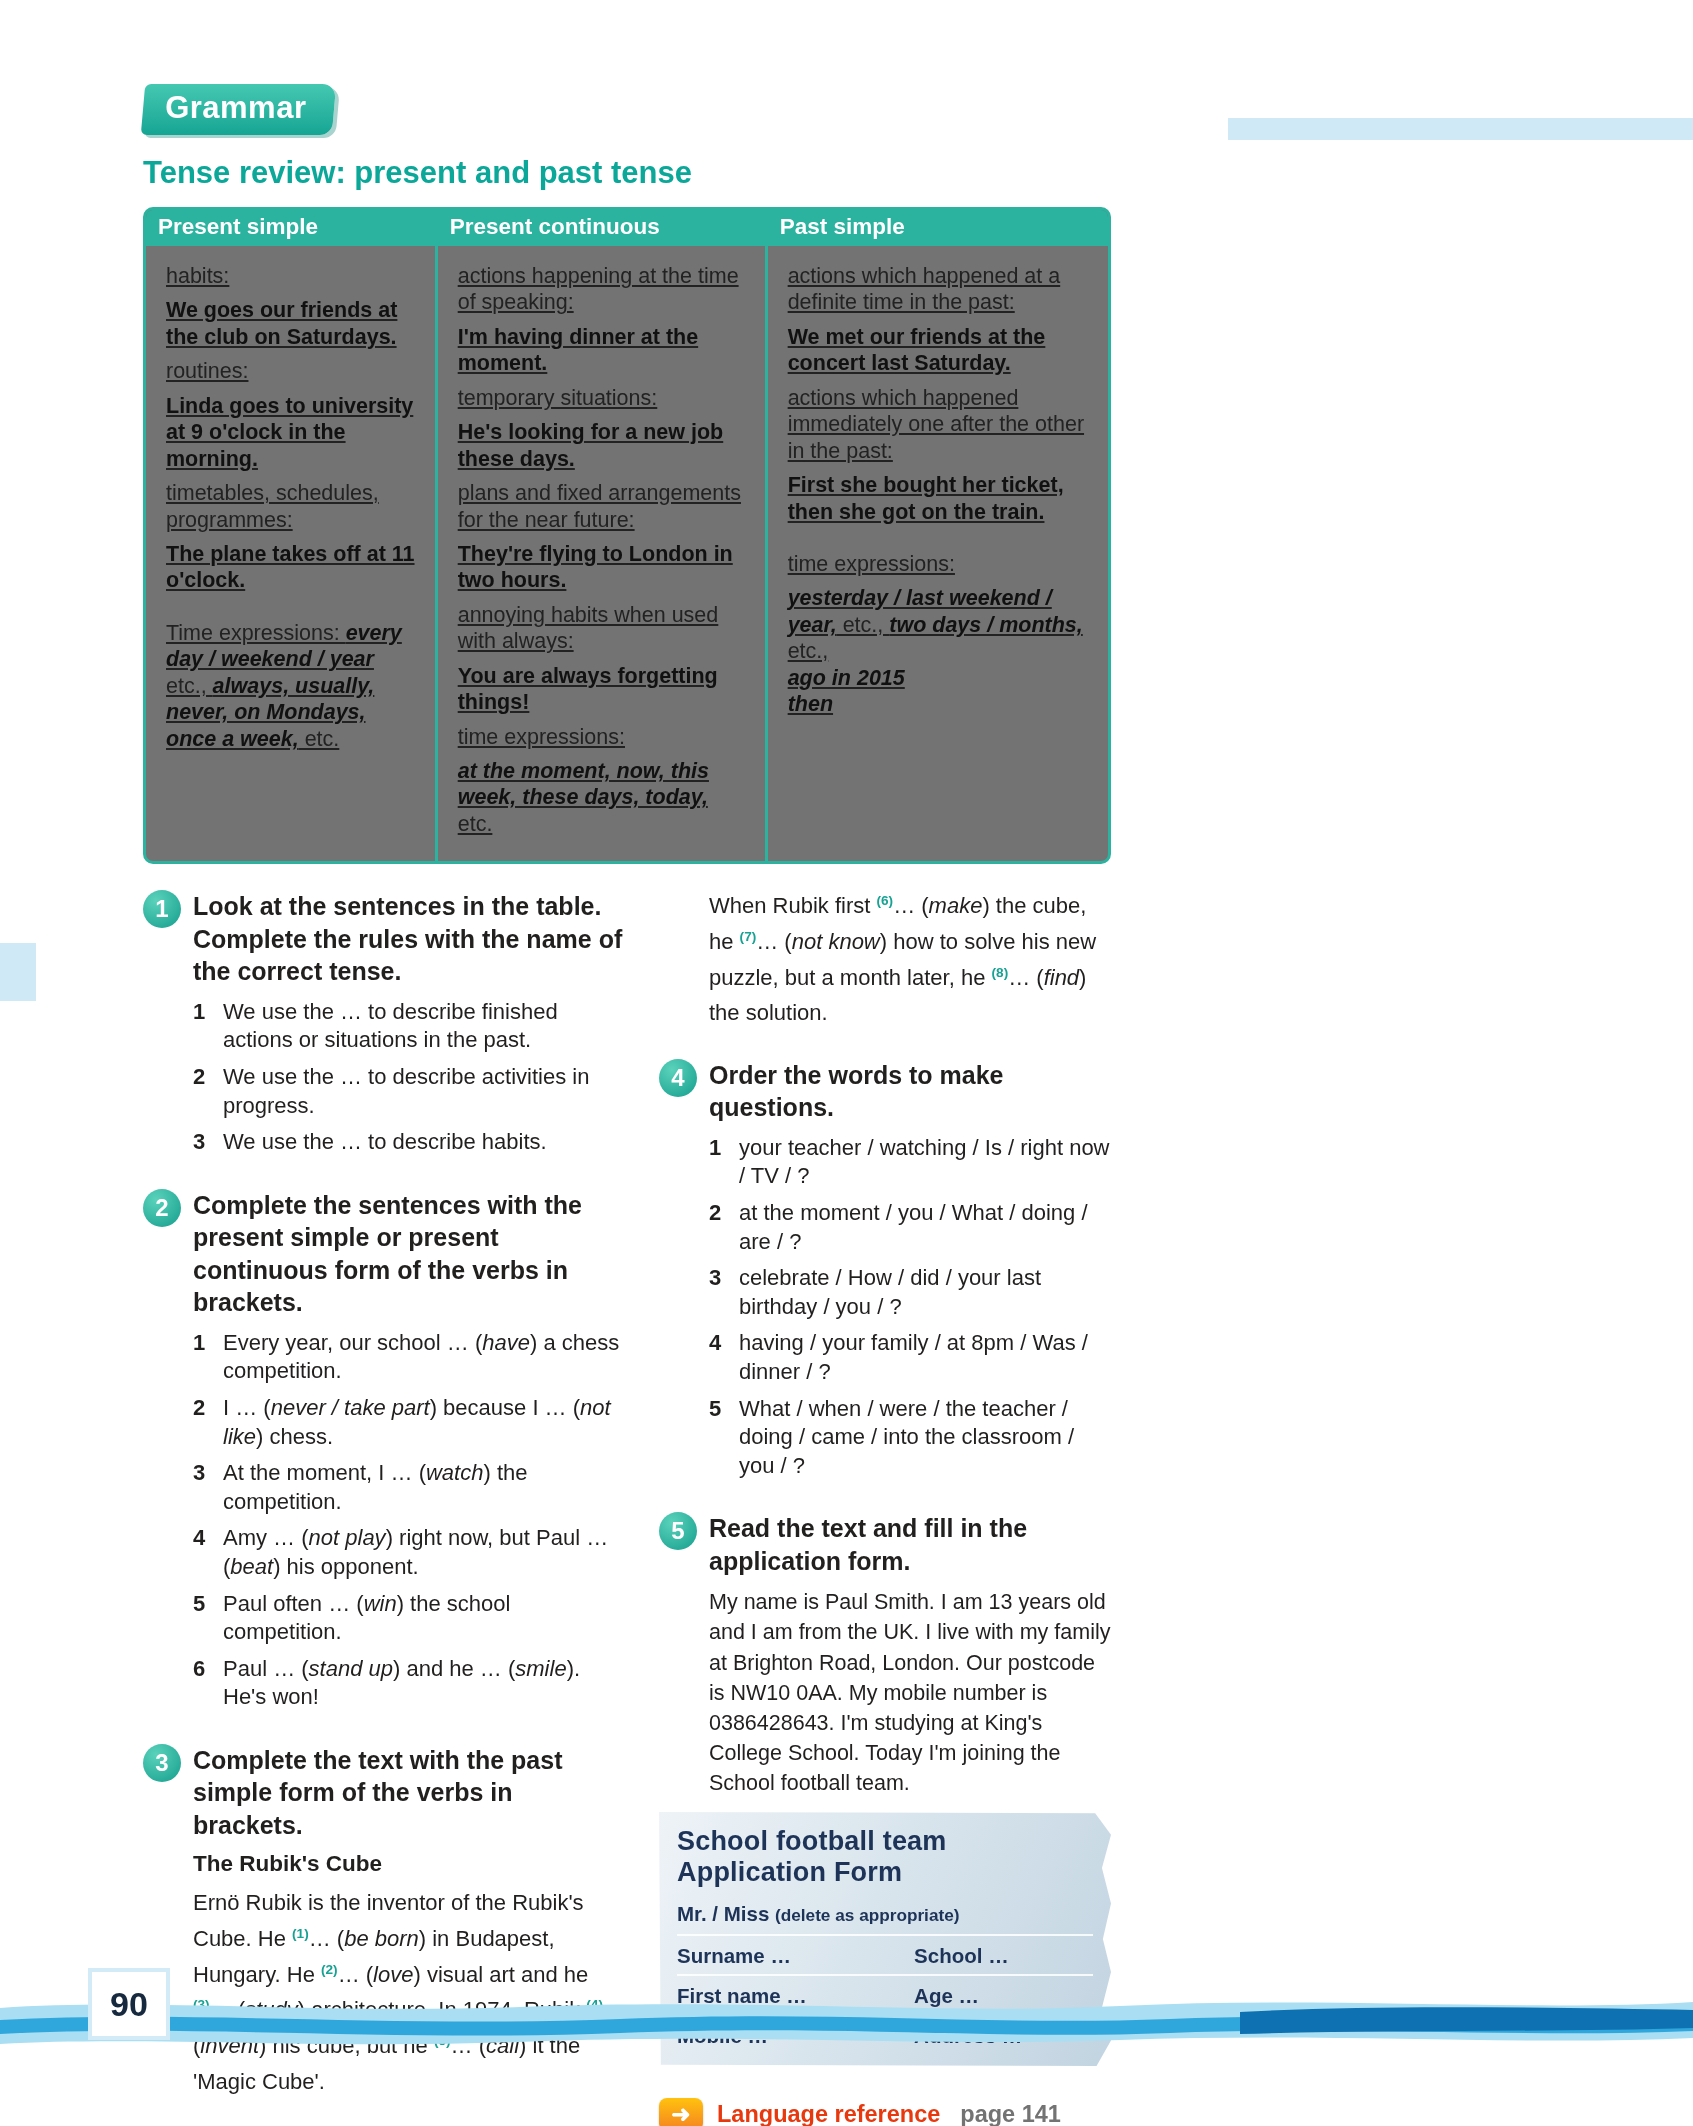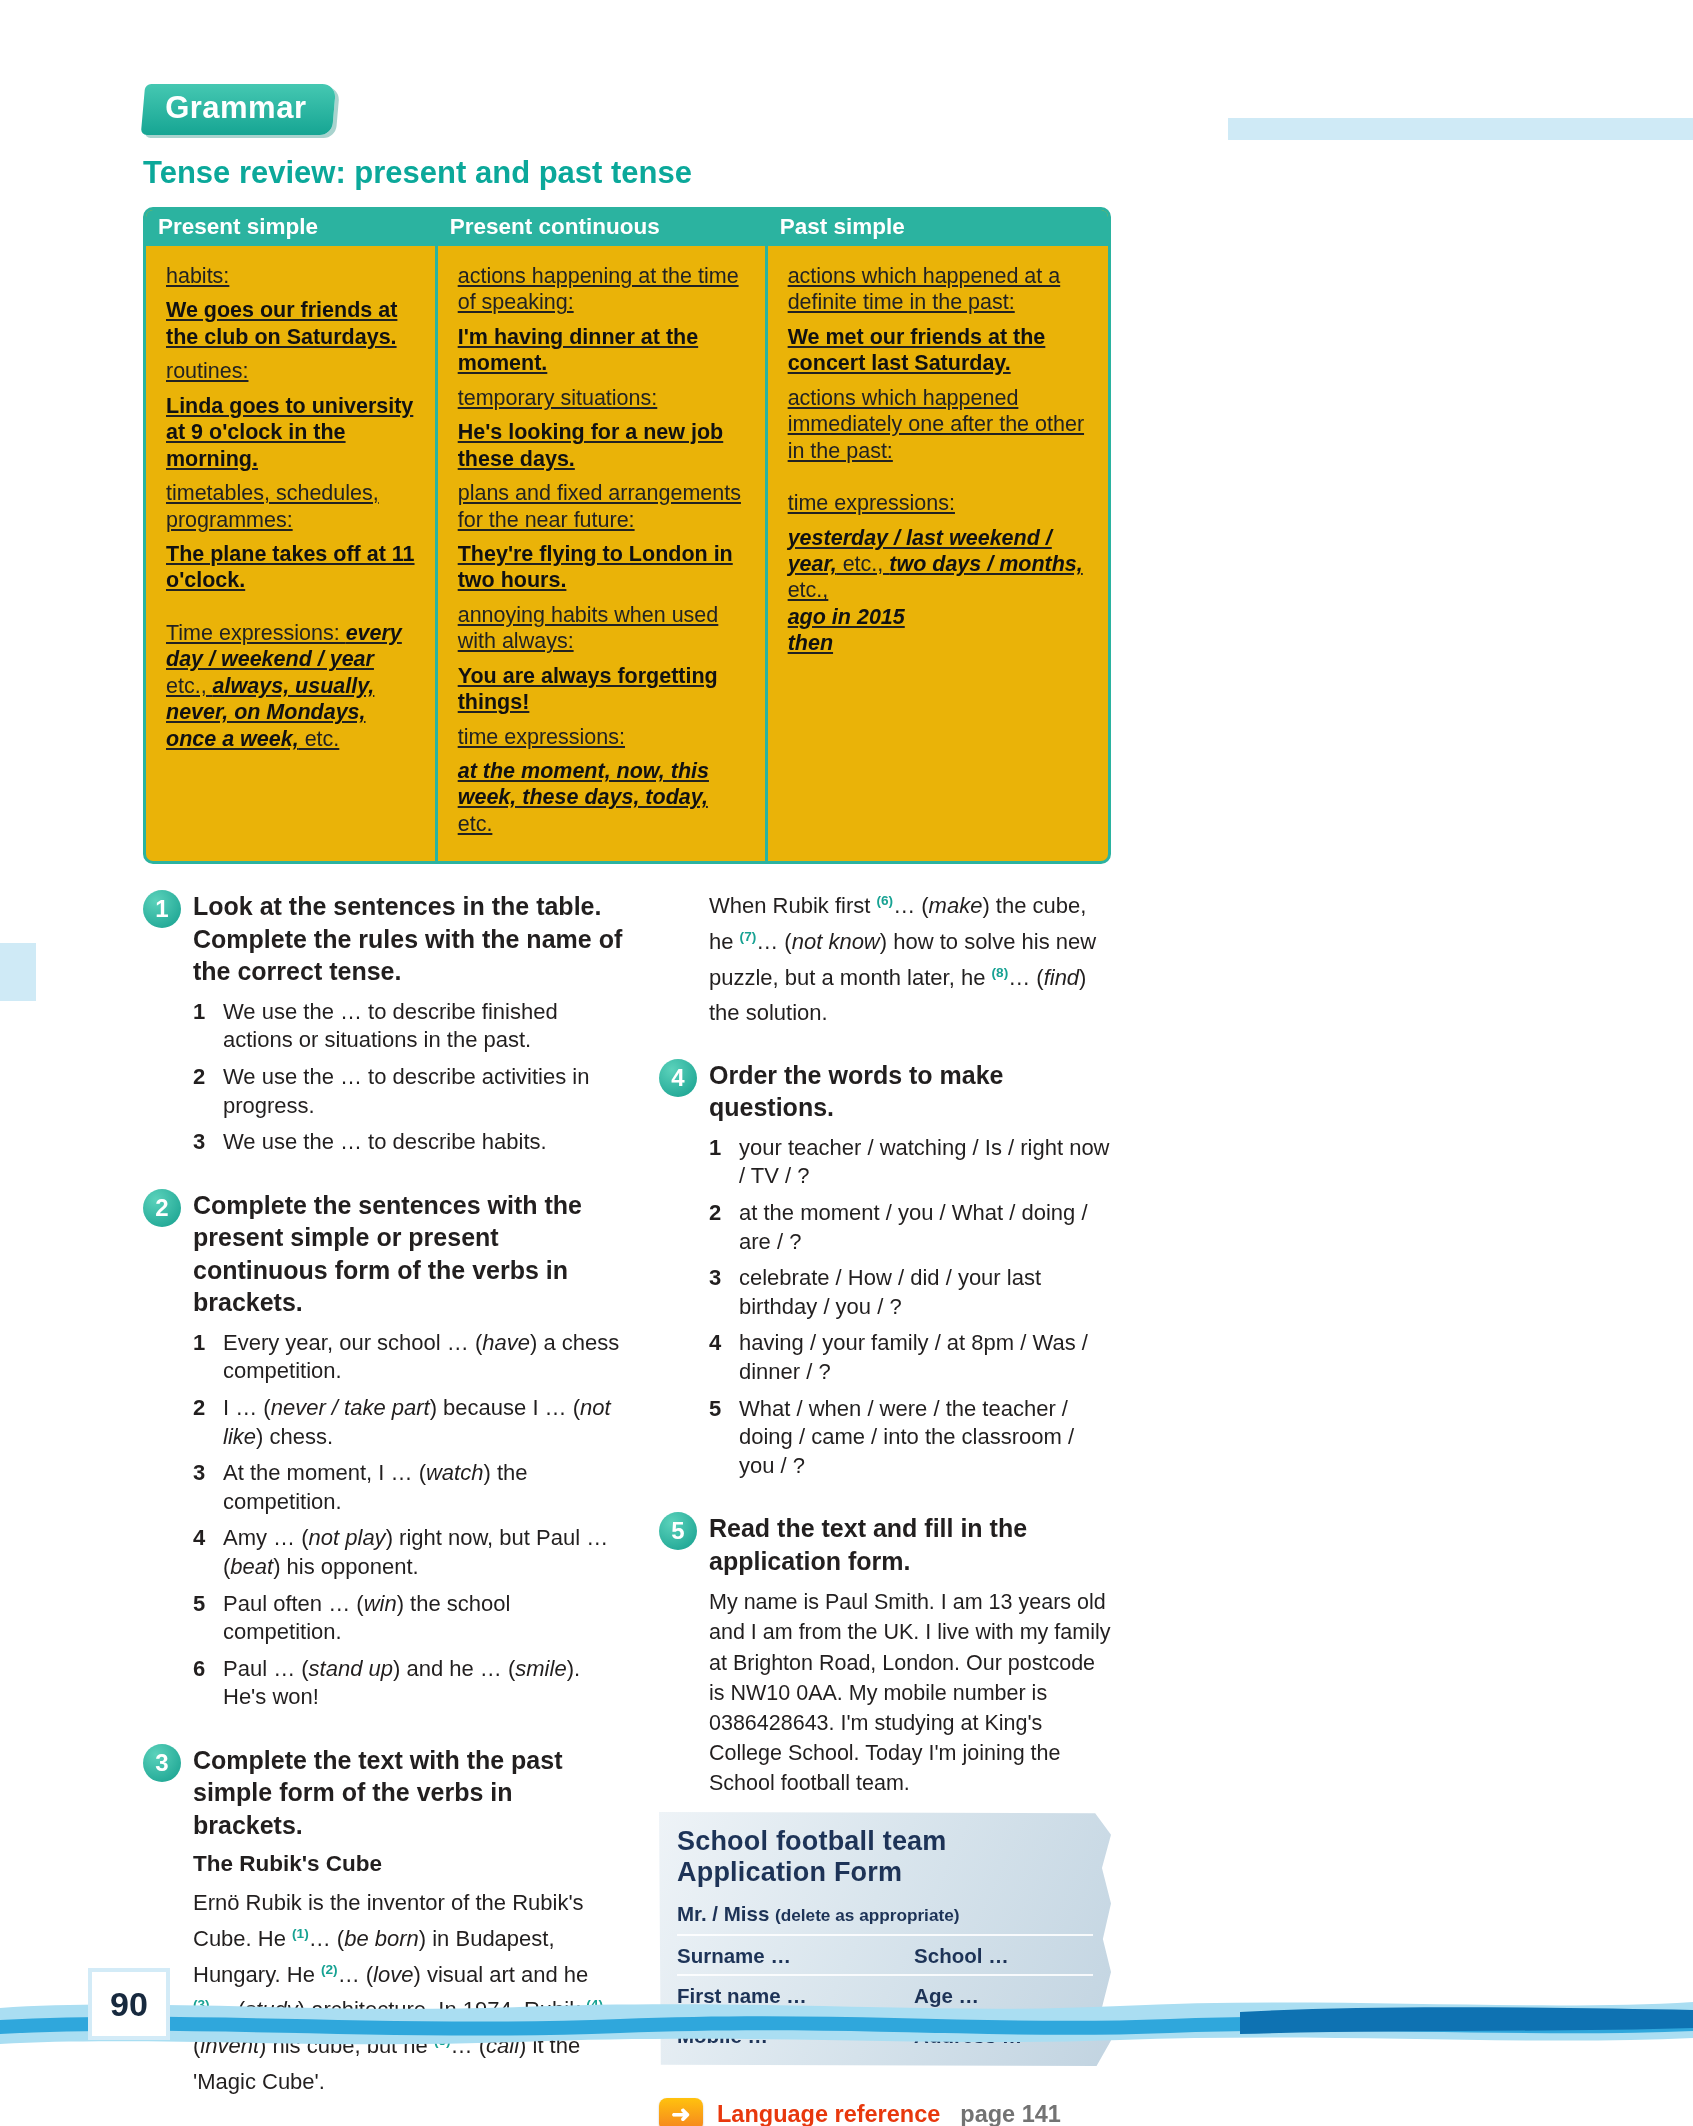--- a/index.html
+++ b/index.html
@@ -15,21 +15,21 @@
   
   .grammar-tab{display:inline-block;background:linear-gradient(180deg,#45c8b2,#16a593);
     color:#fff;font-weight:bold;font-size:31px;padding:6px 28px 9px 22px;
     border-radius:6px 14px 12px 6px;transform:skewX(-5deg);
     box-shadow:4px 3px 0 rgba(10,130,115,.35);margin-bottom:14px;}
   .grammar-tab span{display:inline-block;transform:skewX(5deg);letter-spacing:.5px;}
 
   .page-title{color:#0ba89a;font-size:31px;font-weight:bold;margin:6px 0 16px;}
 
   
-  .tense-table{display:flex;border:3px solid #2bb3a0;border-radius:10px;overflow:hidden;background:#eab308;}
+  .tense-table{display:flex;border:3px solid #2bb3a0;border-radius:10px;overflow:hidden;background:#737373;}
   .tcol{display:flex;flex-direction:column;}
   .tcol1{width:30.2%;} .tcol2{width:34.2%;} .tcol3{width:35.6%;}
   .tcol + .tcol{border-left:3px solid #2bb3a0;}
   .thead{background:#2bb3a0;color:#fff;font-weight:bold;font-size:22.5px;padding:4px 12px 6px;}
   .tbody{padding:9px 12px 16px;font-size:21.5px;line-height:1.23;color:#222;}
   .para{margin:8px;text-decoration:underline;}
   .para.space{margin-top:26px;}
   .b{font-weight:bold;color:#111;}
   .i{font-style:italic;}
   .sup{font-size:0.62em;vertical-align:super;color:#17a293;font-weight:bold;}
@@ -120,20 +120,21 @@
             <div class="para"><span>time expressions:</span></div>
             <div class="para"><span class="b i">at the moment, now, this week, these days, today,</span><span> etc.</span></div>
           </div>
       </div>
       <div class="tcol tcol3">
         <div class="thead">Past simple</div>
         <div class="tbody">
             <div class="para"><span>actions which happened at a definite time in the past:</span></div>
             <div class="para"><span class="b">We met our friends at the concert last Saturday.</span></div>
             <div class="para"><span>actions which happened immediately one after the other in the past:</span></div>
+            <div class="para"><span class="b">First she bought her ticket, then she got on the train.</span></div>
             <div class="para space"><span>time expressions:</span></div>
             <div class="para"><span class="b i">yesterday / last weekend / year,</span><span> etc., </span><span class="b i">two days / months,</span><span> etc.,</span><br><span class="b i">ago in 2015</span><br><span class="b i">then</span></div>
           </div>
       </div>
     </div>
 
     <div class="columns">
 
       <div class="colL">
 

